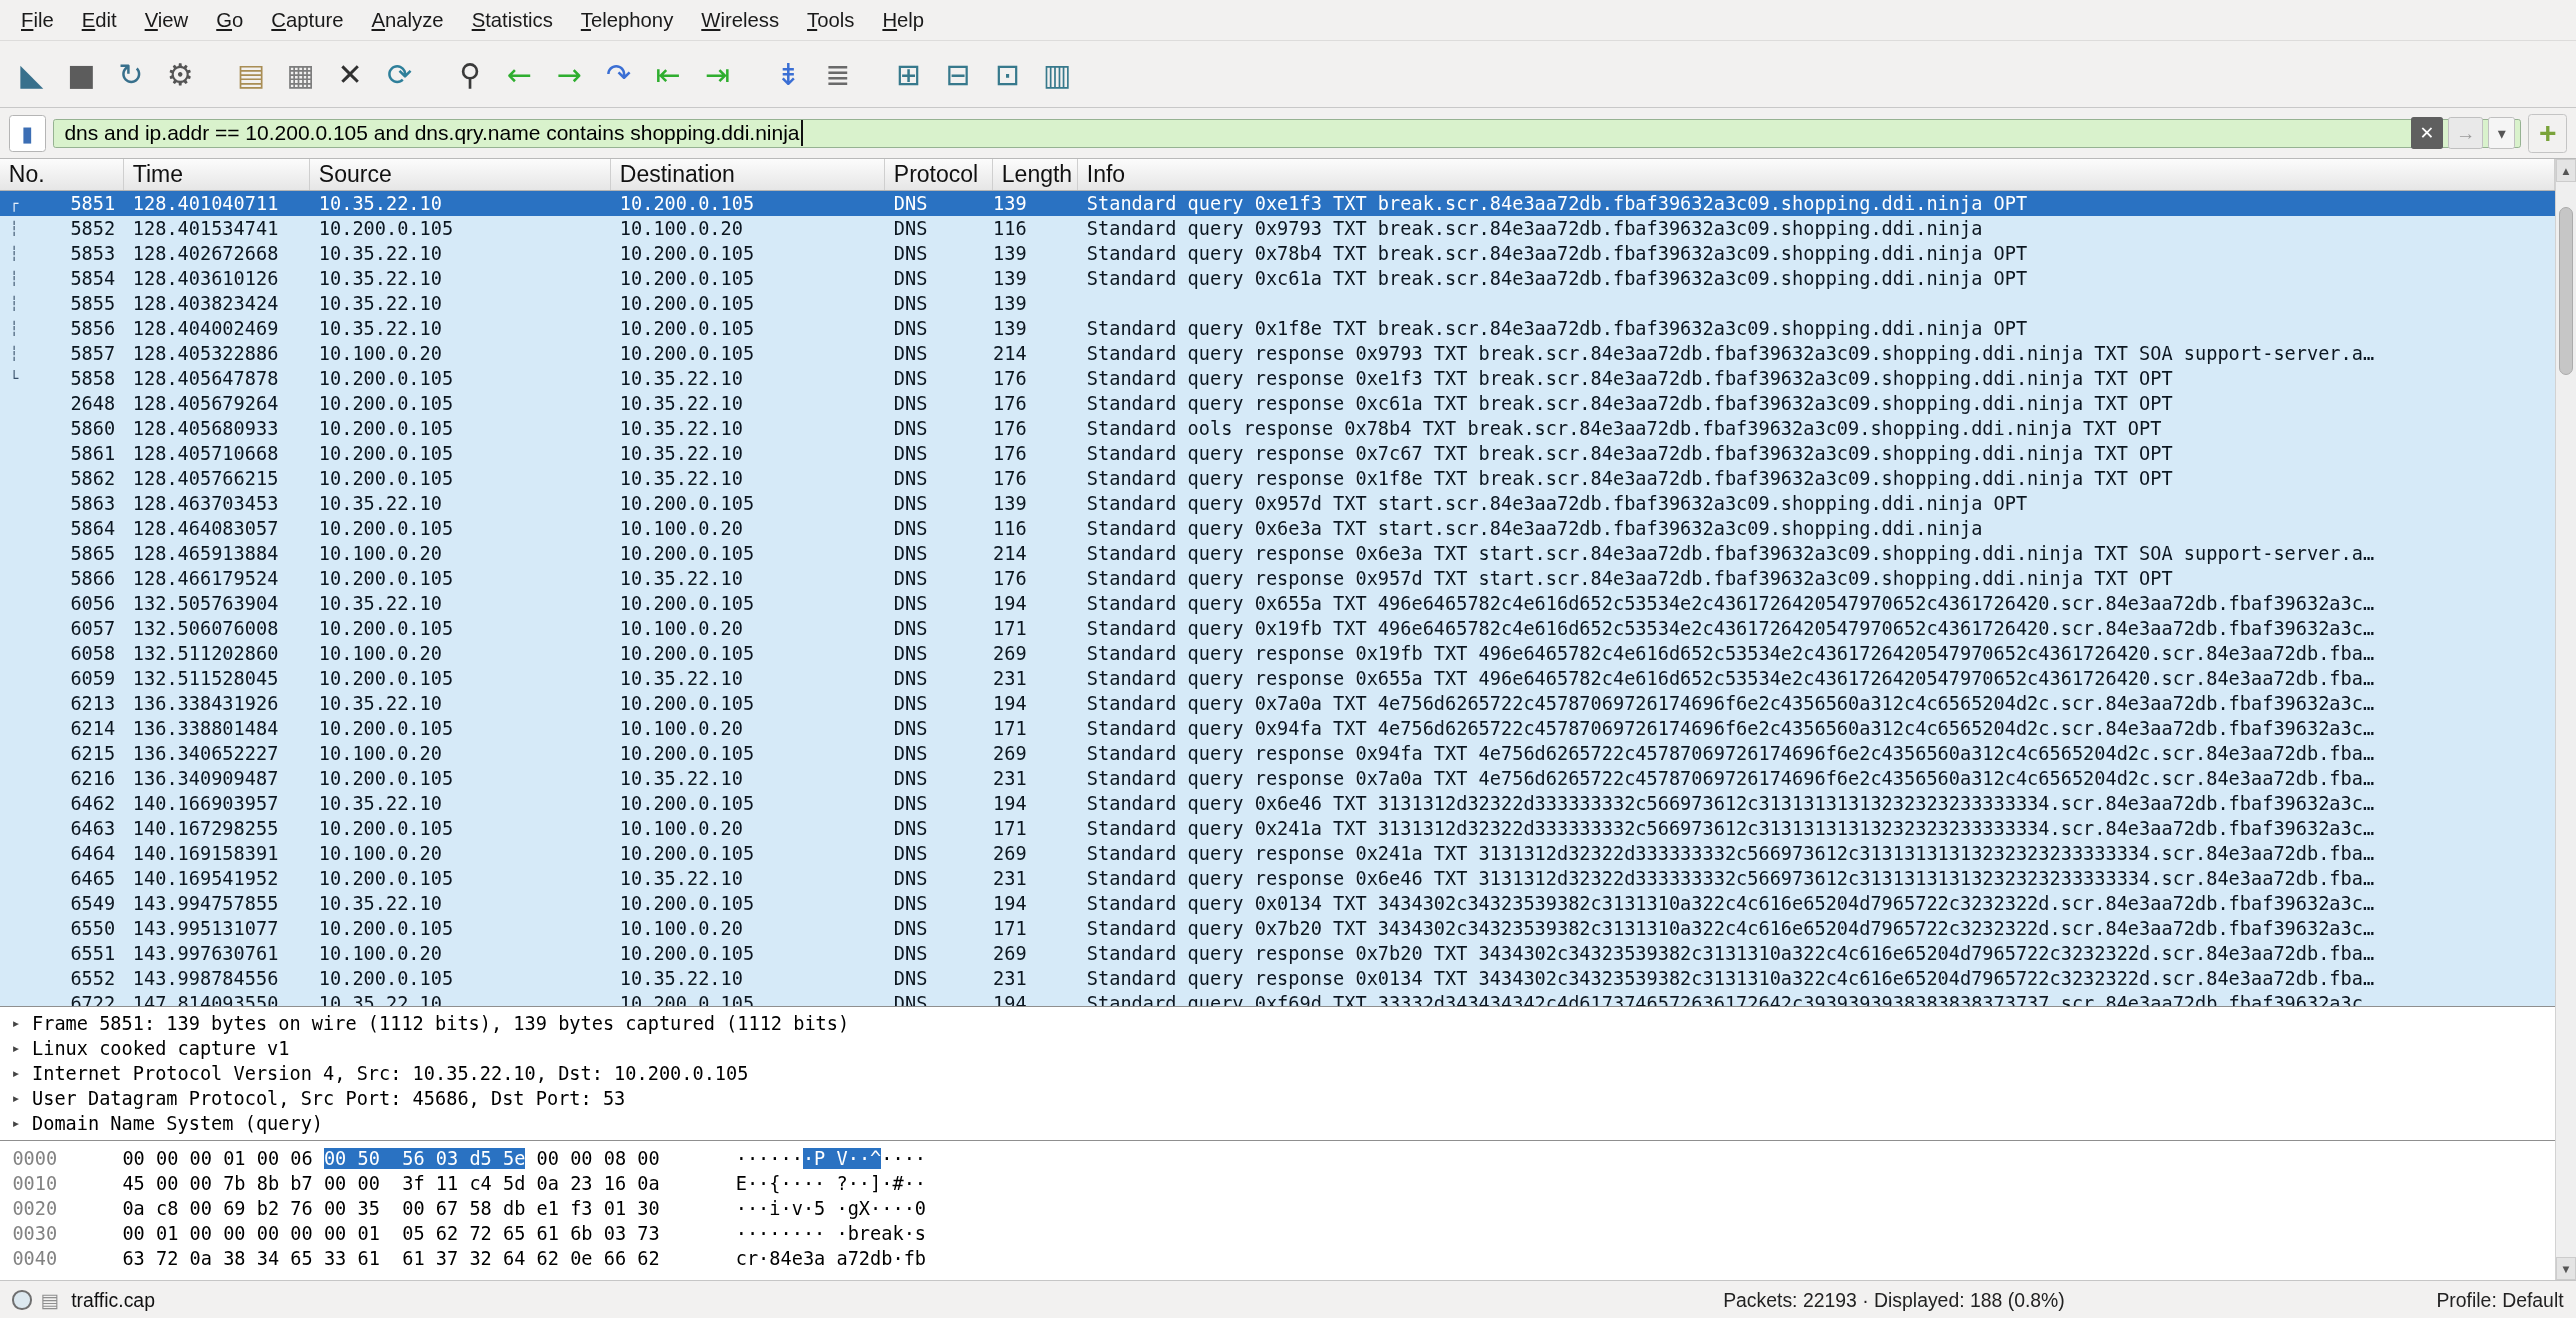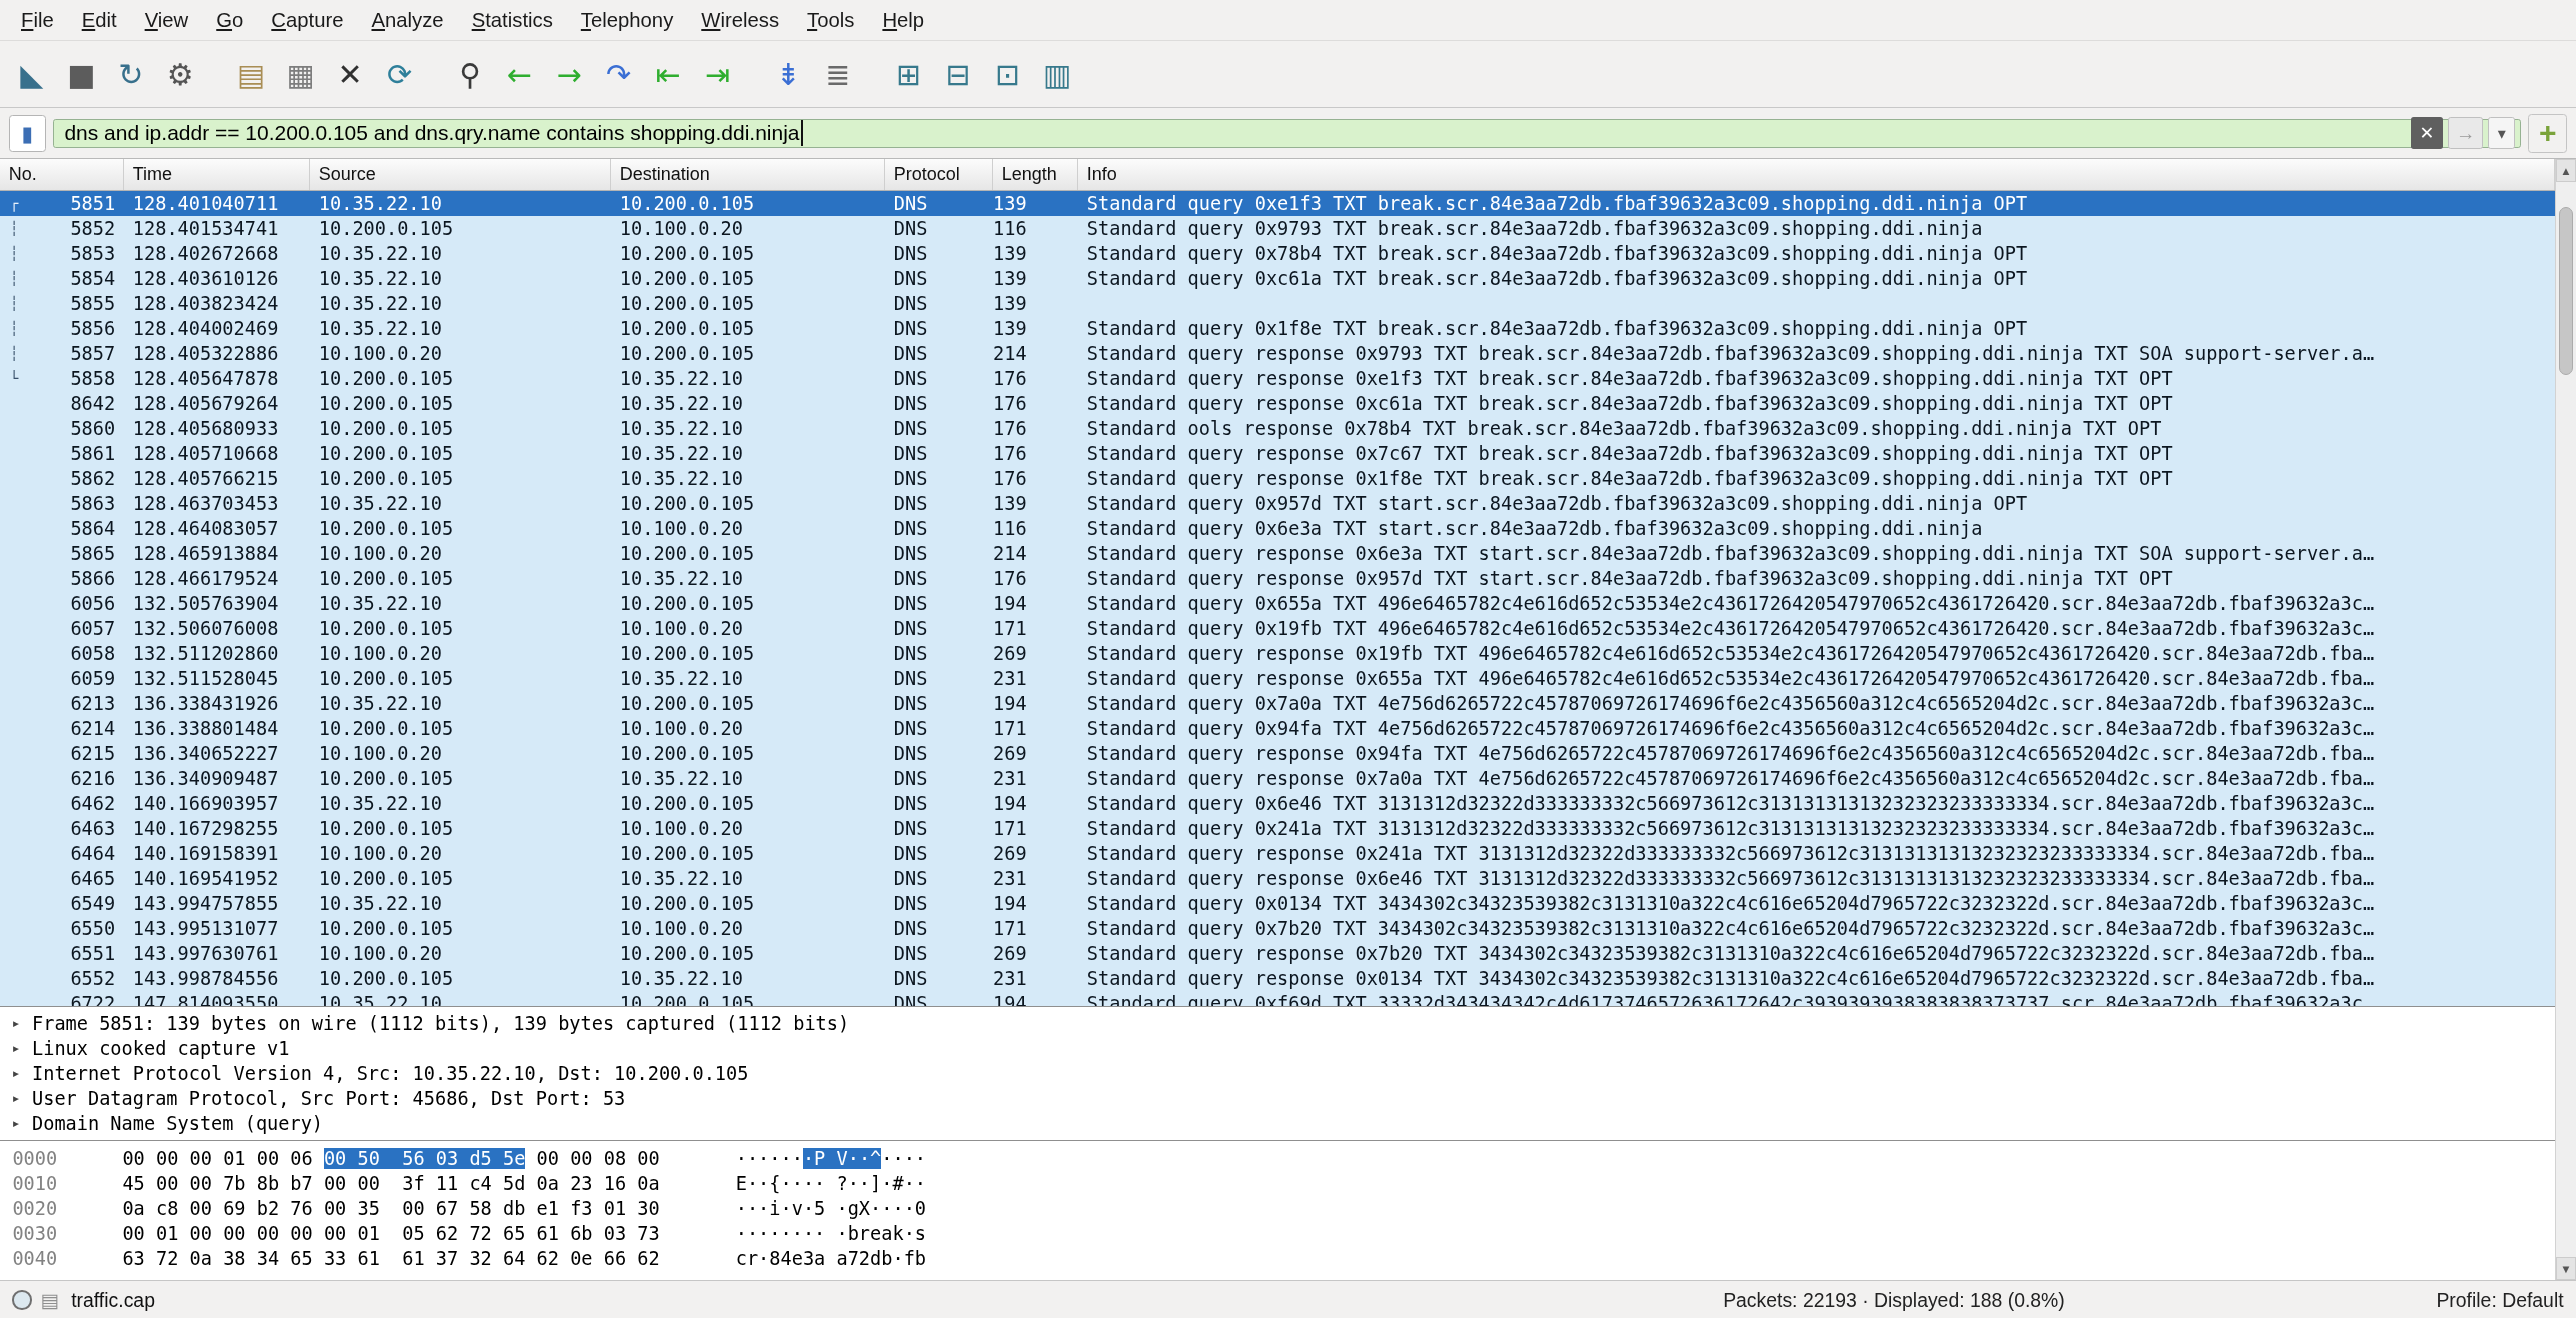--- a/index.html
+++ b/index.html
@@ -38,21 +38,21 @@
   .fadd { width:39px; height:39px; background:#f2f1f0; border:0.9px solid #c4c4c4; border-radius:3.5px;
           color:#7aa33a; font-size:30px; font-weight:bold; line-height:34px; }
 
   
   .content { flex:1; display:flex; min-height:0; }
   .maincol { flex:1; display:flex; flex-direction:column; min-width:0; }
 
   
   .plist { flex:1; display:flex; flex-direction:column; min-height:0; background:#fff; }
   .phead { height:32px; display:flex; background:linear-gradient(#fcfcfc,#e6e6e6);
-           border-bottom:0.9px solid #b4b4b4; font-size:18px; color:#111; flex:none; }
+           border-bottom:0.9px solid #b4b4b4; font-size:23px; color:#111; flex:none; }
   .hc { line-height:31px; padding-left:8.8px; border-right:0.9px solid #cfcfcf; overflow:hidden; white-space:nowrap; }
   .c-no   { width:124px; flex:none; }
   .c-time { width:186px; flex:none; }
   .c-src  { width:301px; flex:none; }
   .c-dst  { width:274px; flex:none; }
   .c-proto{ width:108px; flex:none; }
   .c-len  { width:85px;  flex:none; }
   .c-info { flex:1; min-width:0; }
   .prows { flex:1; overflow:hidden; background:#fff; }
   .prow { display:flex; height:25px; line-height:25px; background:#d6eaf8; color:#0c1620;
@@ -246,21 +246,21 @@
               <span class="cell c-no"><i class="mark">└</i><span class="noval">5858</span></span>
               <span class="cell c-time">128.405647878</span>
               <span class="cell c-src">10.200.0.105</span>
               <span class="cell c-dst">10.35.22.10</span>
               <span class="cell c-proto">DNS</span>
               <span class="cell c-len">176</span>
               <span class="cell c-info">Standard query response 0xe1f3 TXT break.scr.84e3aa72db.fbaf39632a3c09.shopping.ddi.ninja TXT OPT</span>
             </div>
 
             <div class="prow">
-              <span class="cell c-no"><i class="mark"></i><span class="noval">8642</span></span>
+              <span class="cell c-no"><i class="mark"></i><span class="noval">2648</span></span>
               <span class="cell c-time">128.405679264</span>
               <span class="cell c-src">10.200.0.105</span>
               <span class="cell c-dst">10.35.22.10</span>
               <span class="cell c-proto">DNS</span>
               <span class="cell c-len">176</span>
               <span class="cell c-info">Standard query response 0xc61a TXT break.scr.84e3aa72db.fbaf39632a3c09.shopping.ddi.ninja TXT OPT</span>
             </div>
 
             <div class="prow">
               <span class="cell c-no"><i class="mark"></i><span class="noval">5860</span></span>

